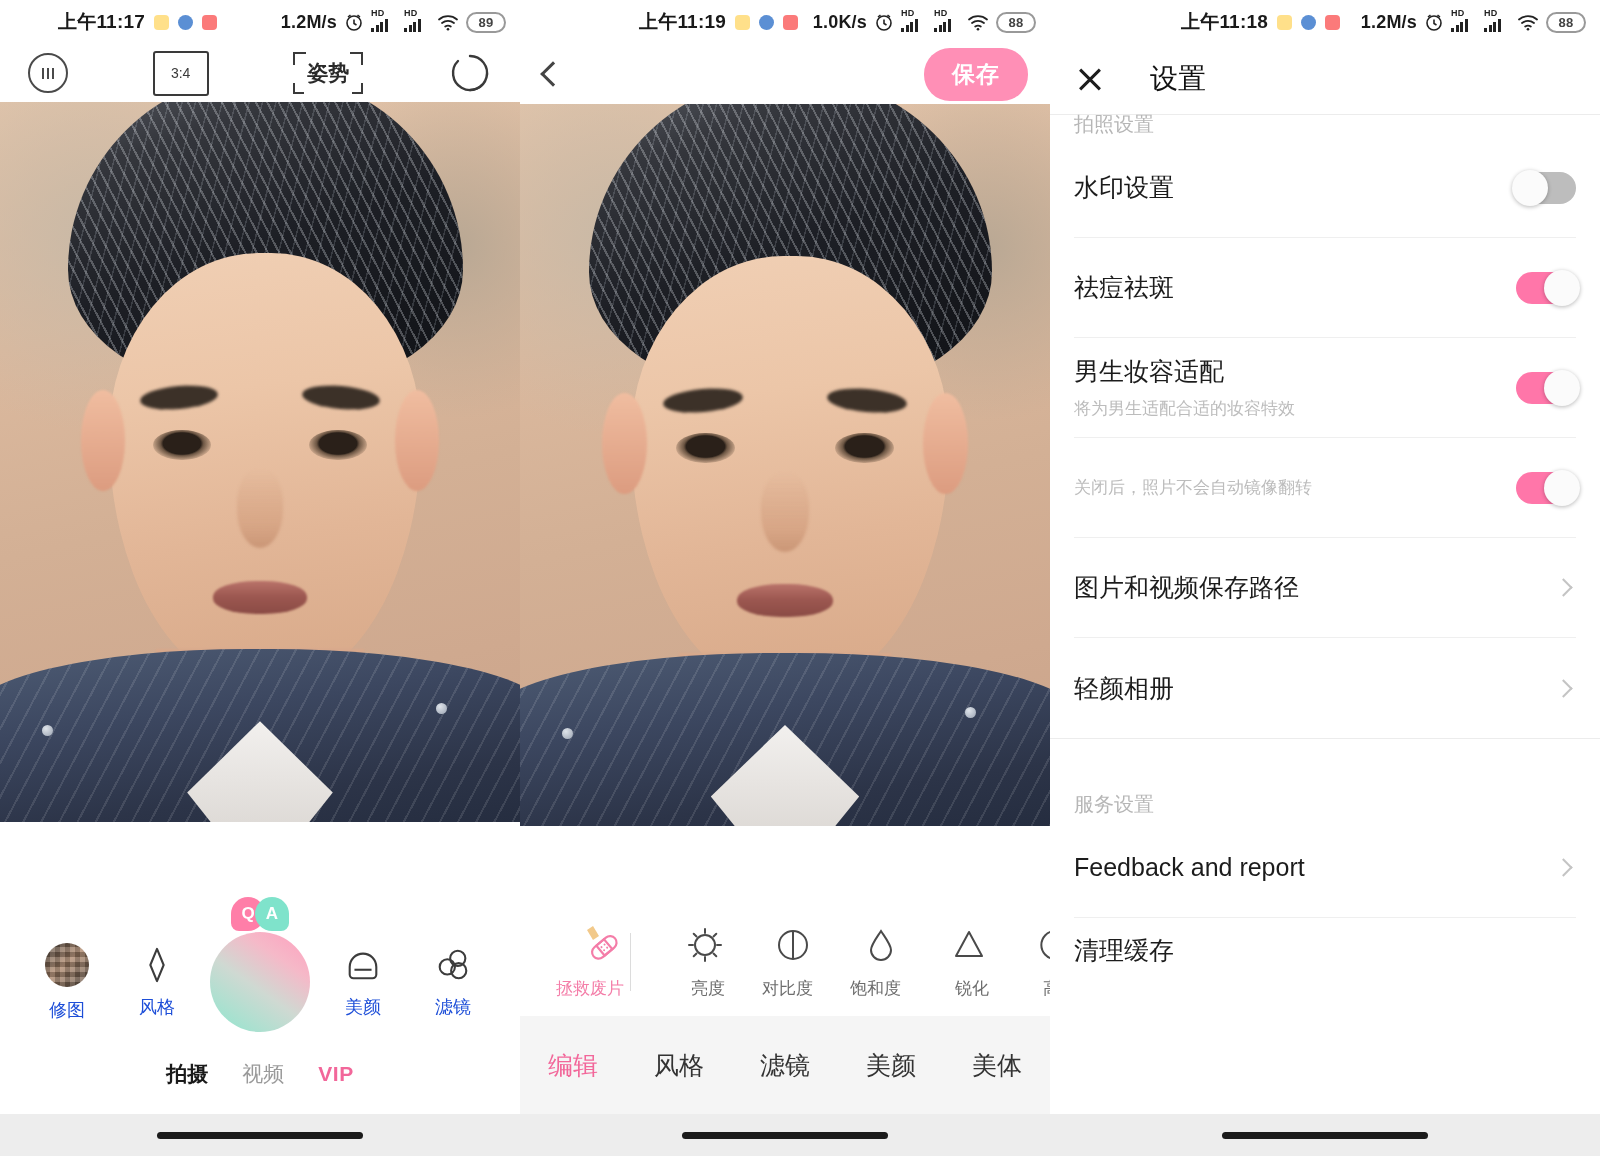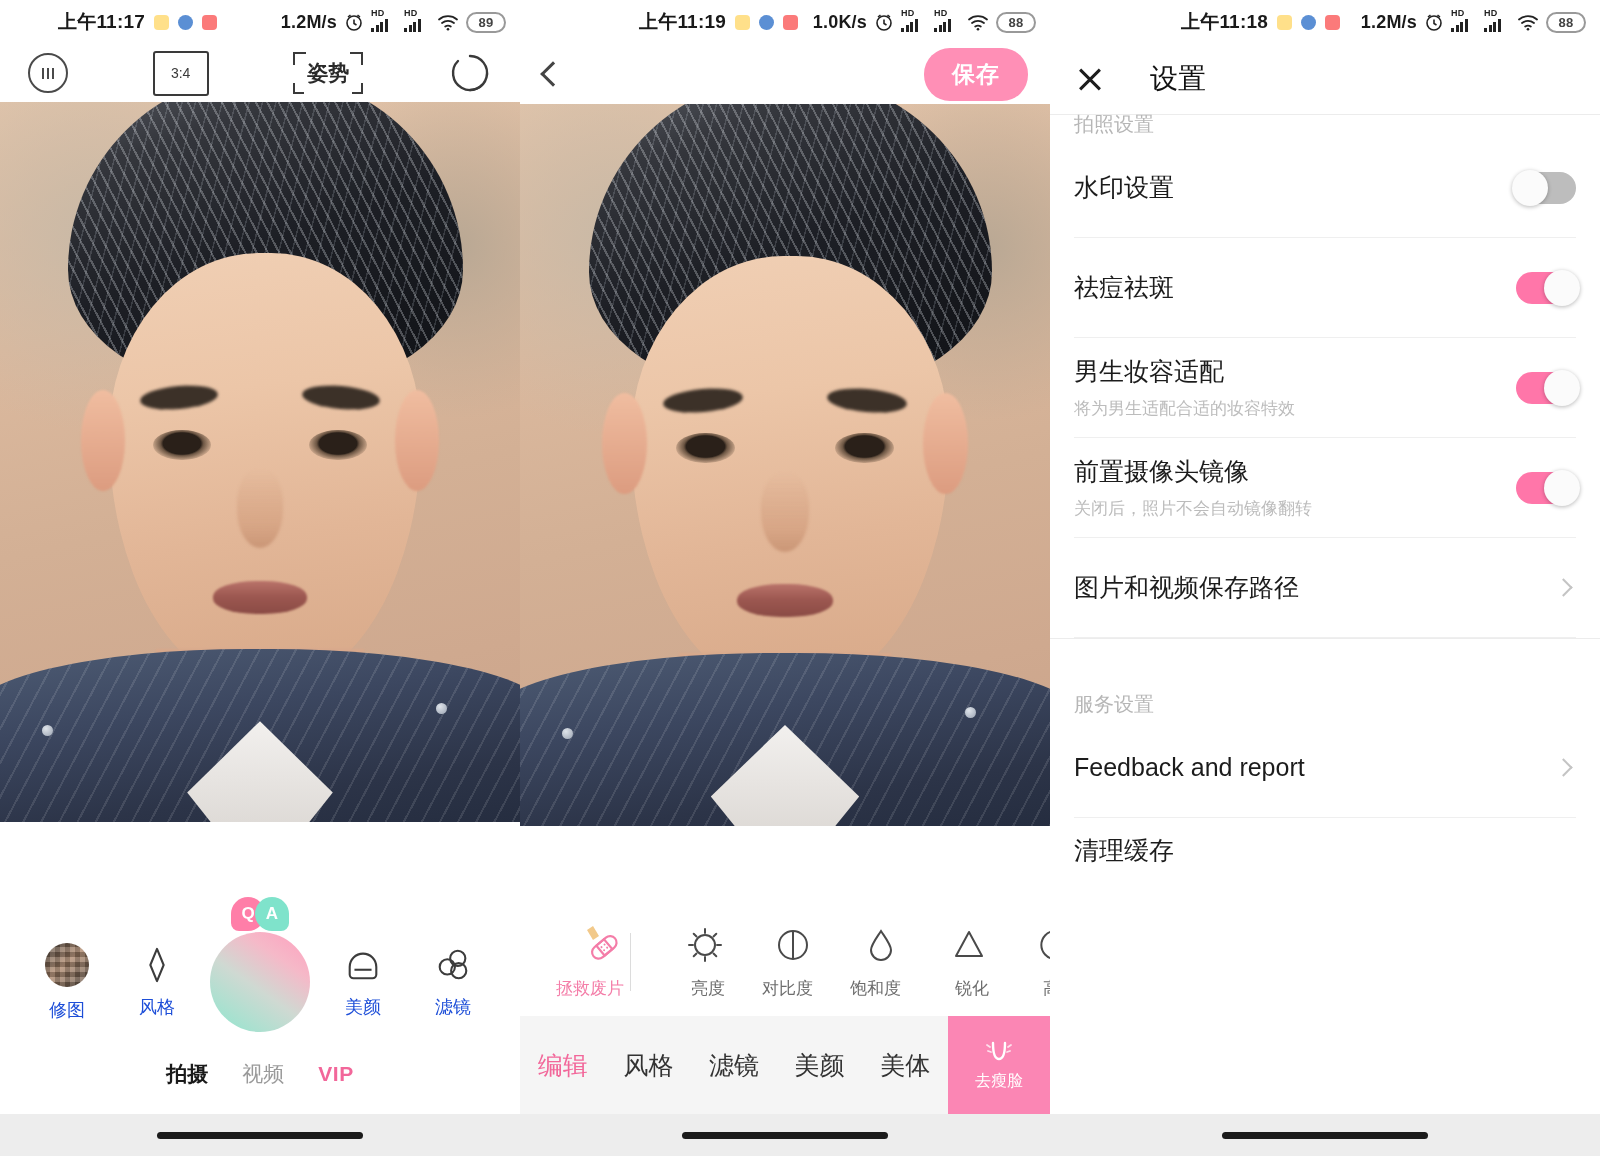--- a/index.html
+++ b/index.html
@@ -562,27 +562,20 @@
         <span class="tool-label">高光</span>
       </div>
     </div>
 
     <div class="edit-tabs">
       <span class="etab active">编辑</span>
       <span class="etab">风格</span>
       <span class="etab">滤镜</span>
       <span class="etab">美颜</span>
       <span class="etab">美体</span>
-      <div class="slimface">
-        <svg width="34" height="26" viewBox="0 0 34 26">
-          <path d="M11 4 C11 16 13 20 17 20 C21 20 23 16 23 4" fill="none" stroke="#fff" stroke-width="2.4" stroke-linecap="round"></path>
-          <path d="M5 6 l3 2M29 6 l-3 2M6 12 l3 1M28 12 l-3 1" stroke="#fff" stroke-width="1.8" stroke-linecap="round" opacity=".75"></path>
-        </svg>
-        <span class="slimface-label">去瘦脸</span>
-      </div>
     </div>
 
     <div class="home-area" style="position:absolute;left:0;right:0;bottom:0;">
       <div class="home-bar"></div>
     </div>
   </div>
 
   <div class="panel panel-3">
 
     <div class="statusbar">
@@ -665,35 +658,40 @@
             <span class="set-row-title">男生妆容适配</span>
             <span class="set-row-sub">将为男生适配合适的妆容特效</span>
           </div>
           <div class="toggle on">
               <span class="knob"></span>
             </div>
         </div>
 
         <div class="set-row">
           <div class="set-row-text">
-            <span class="set-row-title">前置摄像头镜像</span>
             <span class="set-row-sub">关闭后，照片不会自动镜像翻转</span>
           </div>
           <div class="toggle on">
               <span class="knob"></span>
             </div>
         </div>
 
         <div class="set-row">
           <div class="set-row-text">
             <span class="set-row-title">图片和视频保存路径</span>
           </div>
           <div class="chev-r"></div>
         </div>
 
+        <div class="set-row nb">
+          <div class="set-row-text">
+            <span class="set-row-title">轻颜相册</span>
+          </div>
+          <div class="chev-r"></div>
+        </div>
       </div>
 
       <div class="set-divider"></div>
       <div class="gap-block"></div>
 
       <div class="set-group-title" style="padding-top:12px">服务设置</div>
       <div class="set-list">
         <div class="set-row">
           <div class="set-row-text">
             <span class="set-row-title">Feedback and report</span>

